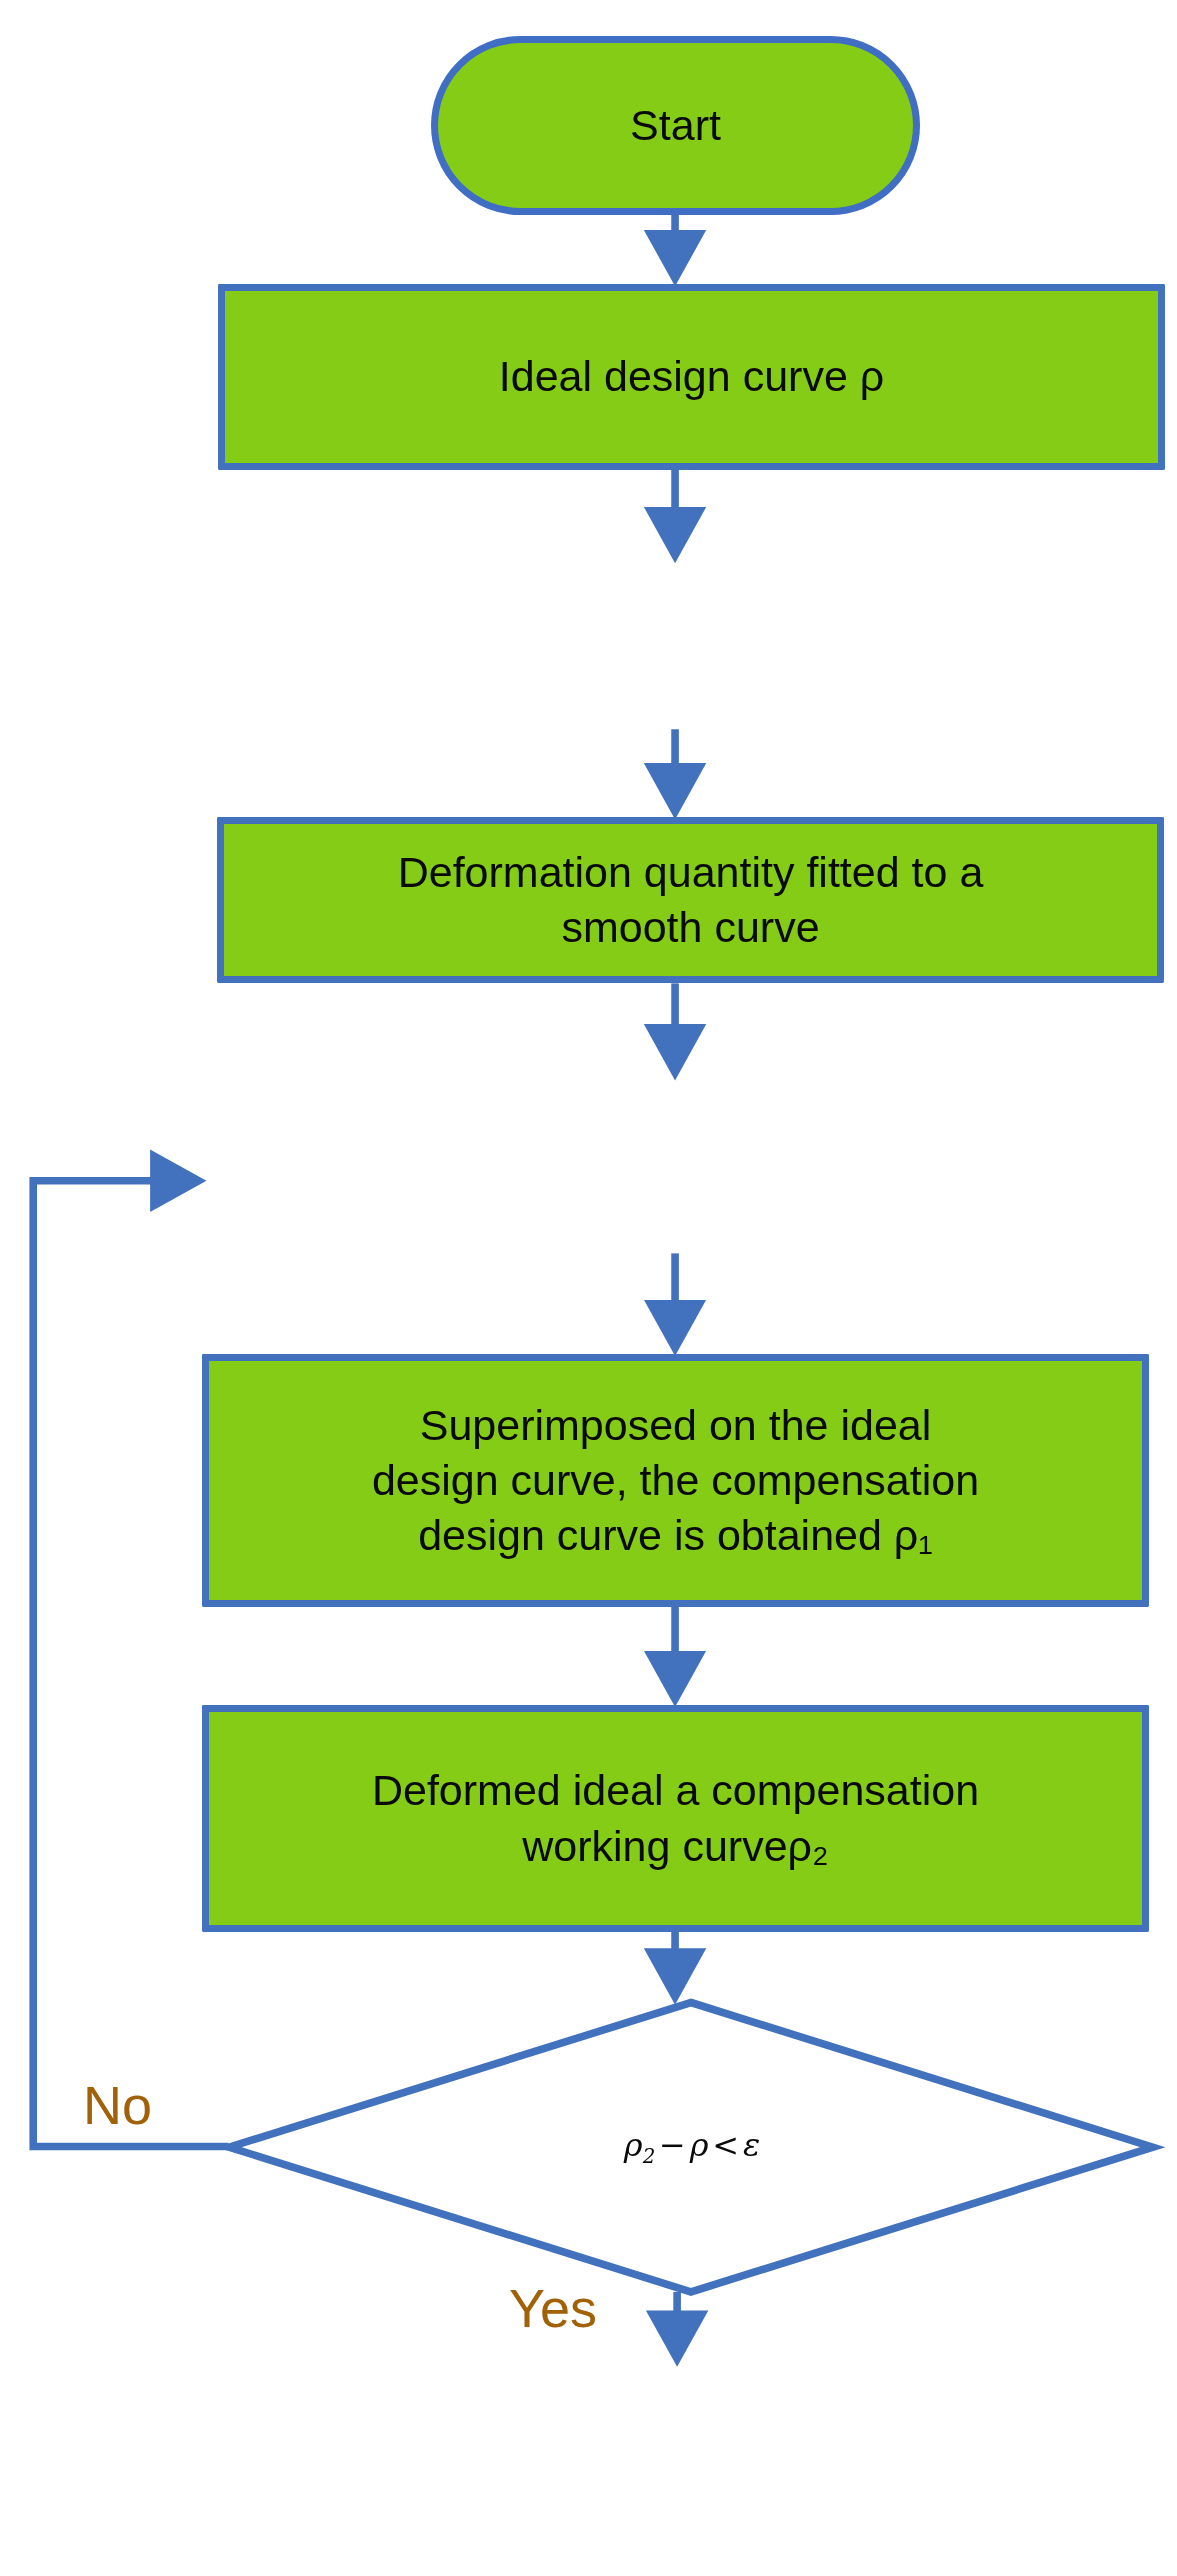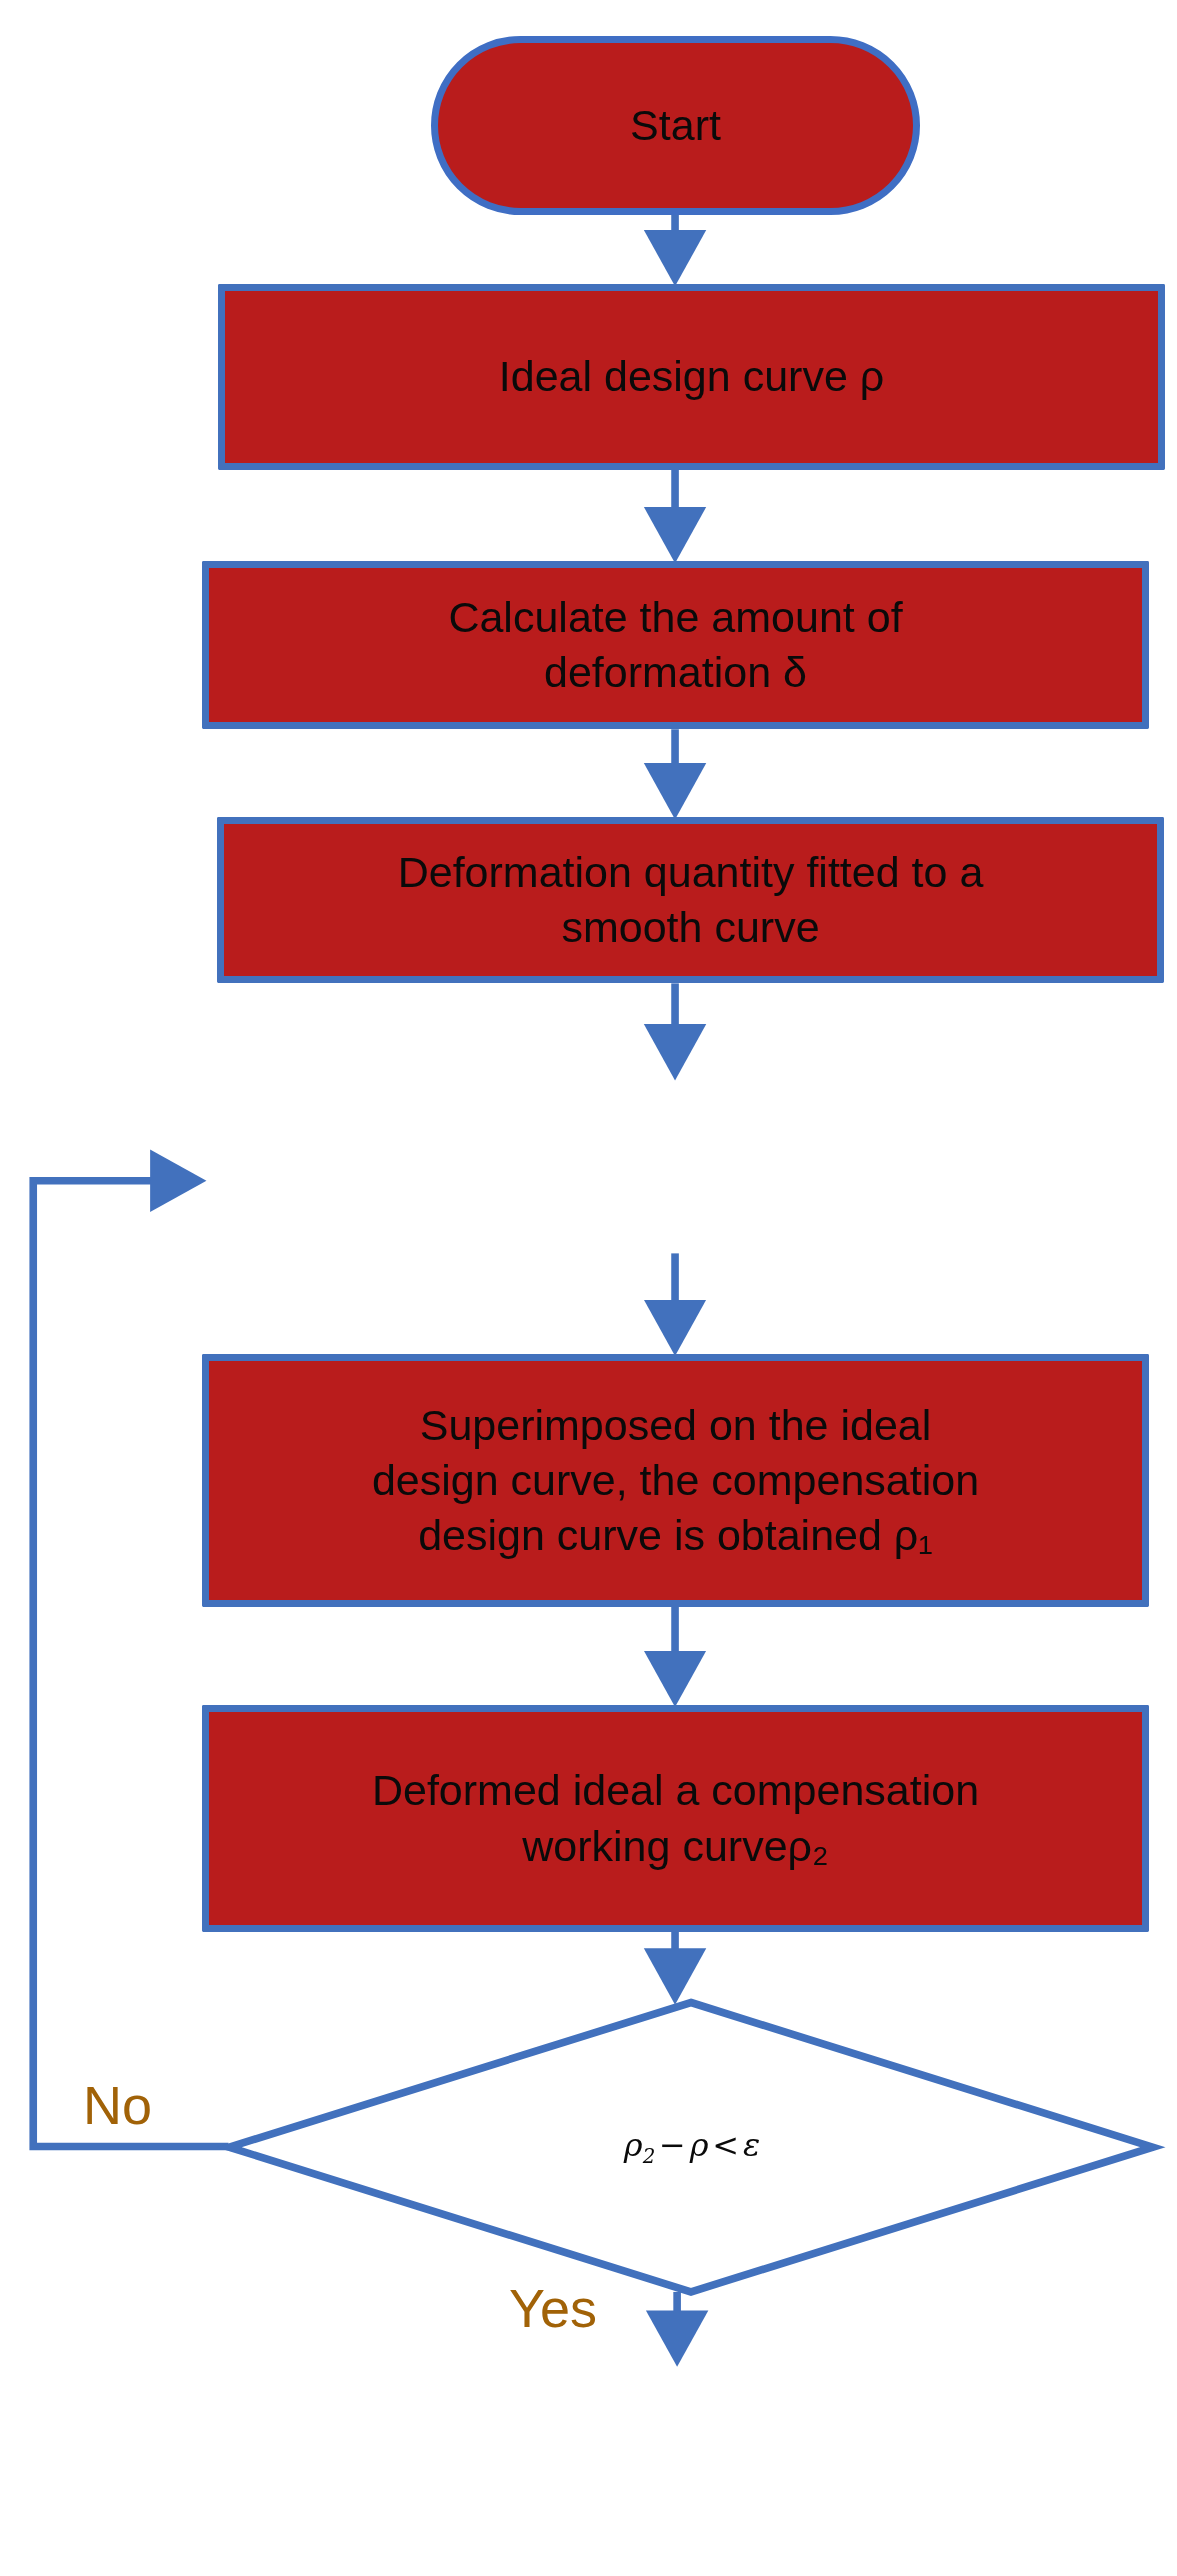--- a/index.html
+++ b/index.html
@@ -27,21 +27,21 @@
     pointer-events: none;
   }
   .node {
     position: absolute;
     box-sizing: border-box;
     display: flex;
     align-items: center;
     justify-content: center;
     text-align: center;
     color: #0a0a0a;
-    background: #b91c1c;
+    background: #84cc16;
   }
   .node .txt {
     display: block;
     line-height: 1.28;
     padding: 0 9.7px;
     font-size: 43px;
     white-space: pre-line;
   }
   .terminal {
     border: 7px solid #3f6ec4;
@@ -107,24 +107,20 @@
   </svg>
 
   <div class="node terminal" style="left:431px; top:36px; width:489px; height:179px;">
     <span class="txt">Start</span>
   </div>
 
   <div class="node process" style="left:218px; top:284px; width:947px; height:186px;">
     <span class="txt"><span>Ideal design curve ρ</span></span>
   </div>
 
-  <div class="node process" style="left:202px; top:561px; width:947px; height:168px;">
-    <span class="txt">Calculate the amount of
-deformation δ</span>
-  </div>
 
   <div class="node process" style="left:217px; top:817px; width:947px; height:166px;">
     <span class="txt">Deformation quantity fitted to a
 smooth curve</span>
   </div>
 
 
   <div class="node process" style="left:202px; top:1354px; width:947px; height:253px;">
     <span class="txt">Superimposed on the ideal
 design curve, the compensation

